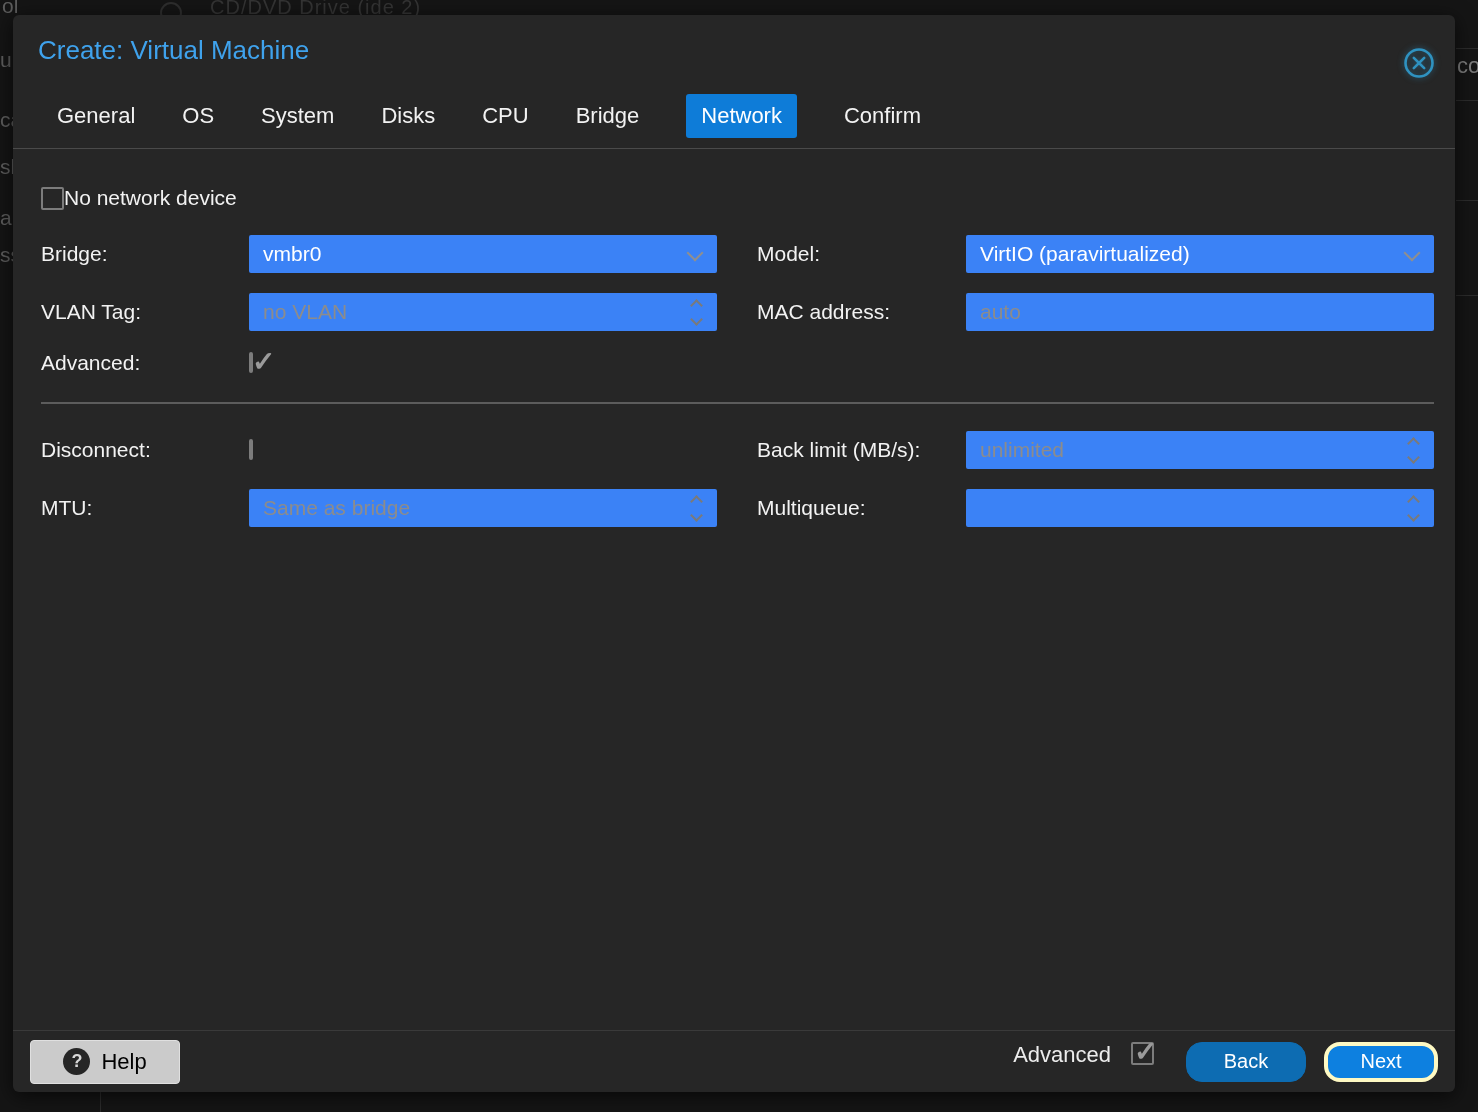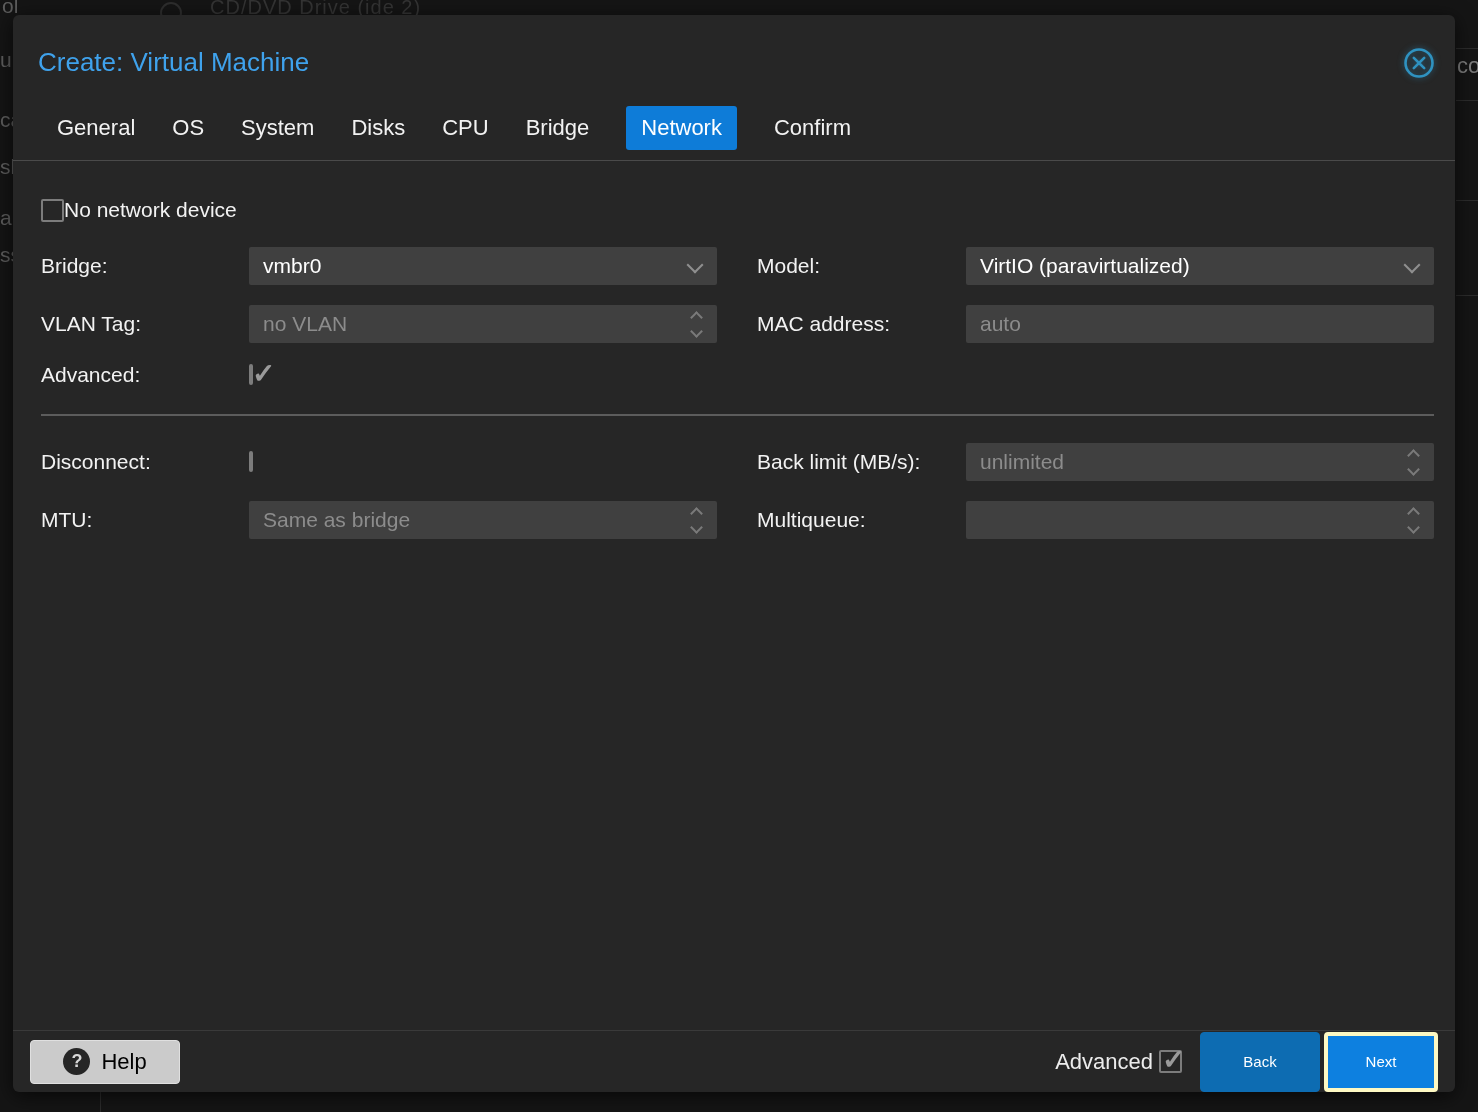--- a/index.html
+++ b/index.html
@@ -18,30 +18,30 @@
   .backdrop-radio { position:absolute; top:2px; left:160px; width:22px; height:22px; border:2px solid #2e2e2e; border-radius:50%; }
   .backdrop-top-right { position:absolute; top:53px; left:1457px; color:#7d7d7d; font-size:22px; }
   .bg-line { position:absolute; background:#2c2c2c; }
 
   
   .dialog {
     position:absolute; left:13px; top:15px; width:1442px; height:1077px;
     background:#262626; border-radius:6px;
     box-shadow:0 4px 20px rgba(0,0,0,.65);
   }
-  .dialog-header { position:relative; padding:32px 25px 0 25px; }
+  .dialog-header { position:relative; padding:20px 25px 0 25px; }
   .dialog-title { color:#3fa2ec; font-size:26px; font-weight:400; }
   .close-btn {
     position:absolute; top:31px; right:18px; width:36px; height:36px;
     cursor:pointer; background:none; border:none;
     filter:drop-shadow(0 0 3px rgba(45,150,200,.55));
   }
 
   
-  .tabbar { display:flex; align-items:center; gap:37px; margin-top:26px; padding:0 0 0 44px; height:47px; }
+  .tabbar { display:flex; align-items:center; gap:47px; margin-top:26px; padding:0 0 0 44px; height:47px; }
   .tab { font-size:22px; color:#f2f2f2; padding:9px 0; cursor:pointer; white-space:nowrap; }
   .tab.active { background:#0e7cd8; color:#ffffff; border-radius:3px; padding:9px 15px; }
 
   
   .dialog-body { border-top:1px solid #4a4a4a; margin-top:9px; padding:37px 21px 0 28px; }
 
   .chkrow { display:flex; align-items:center; margin-bottom:25px; }
   .chkrow-label { font-size:21px; color:#f2f2f2; }
 
   .checkbox {
@@ -55,21 +55,21 @@
   }
 
   .form-grid {
     display:grid;
     grid-template-columns:208px 468px 40px 209px 468px;
     row-gap:20px;
     align-items:center;
   }
   .flabel { font-size:21px; color:#f2f2f2; }
   .field {
-    position:relative; height:38px; background:#404040; border-radius:2px;
+    position:relative; height:38px; background:#3b82f6; border-radius:2px;
     display:flex; align-items:center; padding:0 40px 0 14px;
   }
   .field.plain { padding-right:14px; }
   .field input {
     width:100%; background:transparent; border:none; outline:none;
     color:#ffffff; font-size:21px; font-family:"Liberation Sans", sans-serif;
   }
   .field input::placeholder { color:#8c8c8c; opacity:1; }
 
   .combo-chevron {
@@ -97,23 +97,23 @@
     width:150px; height:44px; background:#cbcbcb; border:1px solid #e0e0e0; border-radius:4px;
     display:flex; align-items:center; justify-content:center; gap:11px; cursor:pointer;
     font-family:"Liberation Sans", sans-serif;
   }
   .help-icon {
     width:27px; height:27px; border-radius:50%; background:#262626;
     color:#d8d8d8; font-size:18px; font-weight:bold;
     display:flex; align-items:center; justify-content:center;
   }
   .help-label { color:#000000; font-size:22px; }
-  .footer-right { margin-left:auto; display:flex; align-items:center; gap:4px; }
+  .footer-right { margin-left:auto; display:flex; align-items:flex-start; gap:18px; }
   .advanced-label { font-size:22px; color:#ececec; margin-right:2px; }
-  .btn { height:60px; border-radius:4px; font-size:15px; color:#ffffff; cursor:pointer; font-family:"Liberation Sans", sans-serif; }
+  .btn { height:40px; border-radius:16px; font-size:20px; color:#ffffff; cursor:pointer; font-family:"Liberation Sans", sans-serif; }
   .back-btn { width:120px; background:#0d6cb2; border:1px solid #0d6cb2; margin-left:14px; }
   .next-btn { width:114px; background:#0d80e0; border:4px solid #fef9c3; }
 </style>
 </head>
 <body>
 
 <span class="backdrop-radio"></span>
 <span class="backdrop-top-text">CD/DVD Drive (ide 2)</span>
 <span class="backdrop-top-right">co</span>
 <span class="backdrop-frag" style="top:-6px; left:2px;">ol</span>

